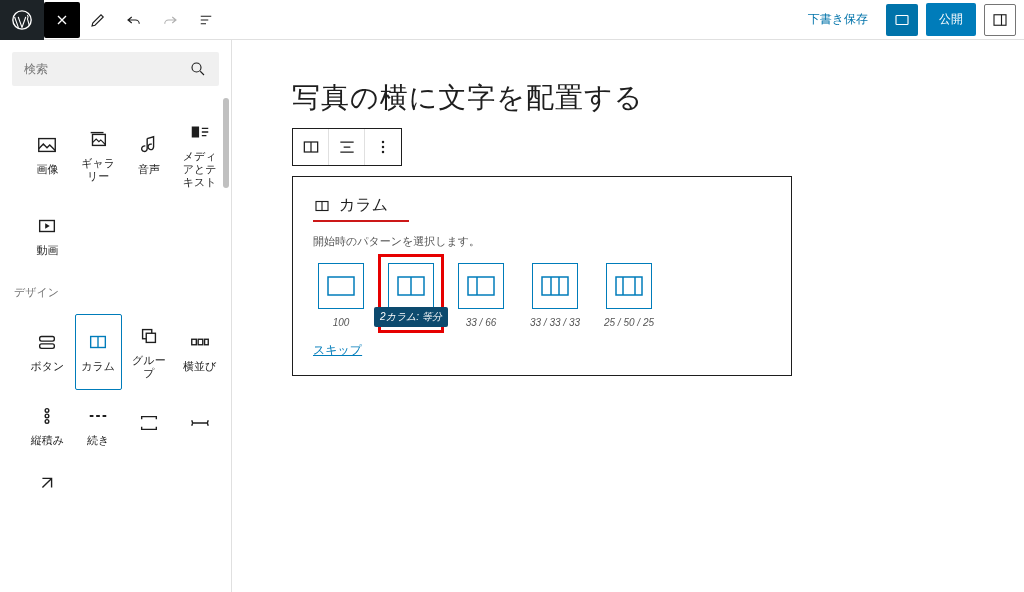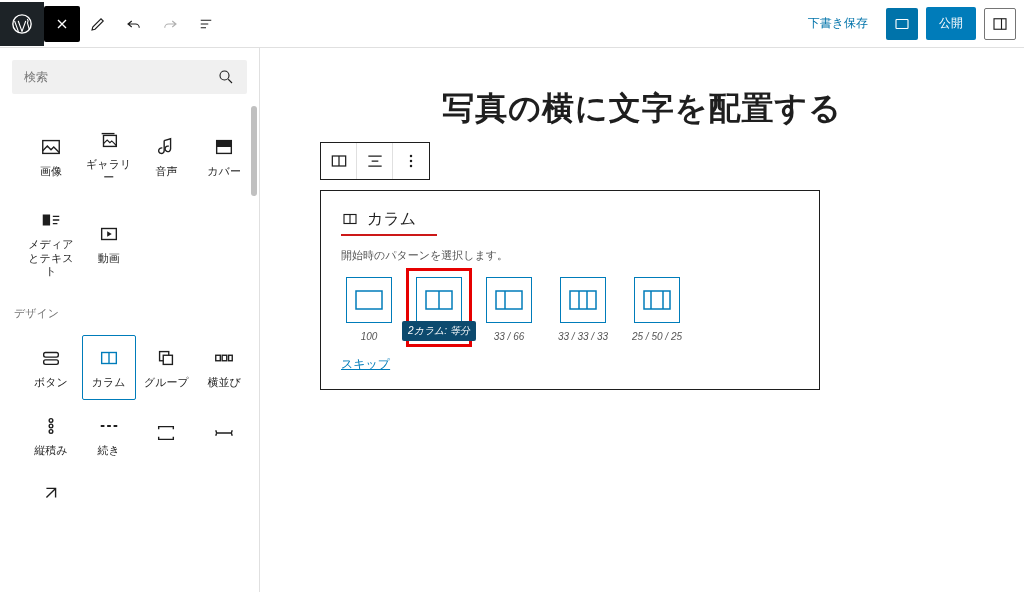--- a/index.html
+++ b/index.html
@@ -1,51 +1,51 @@
 <!DOCTYPE html>
 <html><head>
 <meta charset="utf-8">
 <style>
 * { box-sizing: border-box; margin: 0; padding: 0; }
 body { font-family: -apple-system, BlinkMacSystemFont, "Segoe UI", "Hiragino Kaku Gothic ProN", "Yu Gothic", Meiryo, sans-serif; font-size: 13px; color: #1e1e1e; background: #fff; overflow: hidden; }
 .app { display: flex; flex-direction: column; height: 592px; width: 1024px; }
 
 
-.topbar { display: flex; align-items: center; height: 48px; border-bottom: 1px solid #e0e0e0; padding: 0 8px; }
+.topbar { display: flex; align-items: center; height: 40px; border-bottom: 1px solid #e0e0e0; padding: 0 8px; }
 .topbar-left { display: flex; align-items: center; gap: 0; }
 .wp-logo { width: 44px; height: 44px; display: flex; align-items: center; justify-content: center; background: #1d2327; color: #fff; margin-left: -8px; }
 .tb-btn { width: 36px; height: 36px; display: flex; align-items: center; justify-content: center; background: transparent; border: none; cursor: pointer; border-radius: 2px; }
 .tb-btn.inserter { background: #000; color: #fff; }
 .topbar-right { margin-left: auto; display: flex; align-items: center; gap: 8px; }
 .link-btn { color: #0073aa; background: none; border: none; cursor: pointer; font-size: 12px; padding: 6px 10px; }
 .preview-btn { width: 32px; height: 32px; border: none; background: #0073aa; display: flex; align-items: center; justify-content: center; cursor: pointer; border-radius: 2px; }
 .publish-btn { background: #007cba; color: #fff; border: none; padding: 8px 13px; font-size: 12px; border-radius: 2px; cursor: pointer; }
 .settings-btn { width: 32px; height: 32px; border: 1px solid #757575; background: #fff; display: flex; align-items: center; justify-content: center; cursor: pointer; border-radius: 2px; }
 
 
 .main { display: flex; flex: 1; overflow: hidden; }
-.sidebar { width: 260px; border-right: 1px solid #e0e0e0; display: flex; flex-direction: column; background: #fff; position: relative; }
+.sidebar { width: 232px; border-right: 1px solid #e0e0e0; display: flex; flex-direction: column; background: #fff; position: relative; }
 .search-row { padding: 12px; }
 .search-box { display: flex; align-items: center; background: #f0f0f0; border-radius: 2px; padding: 8px 12px; }
 .search-box input { flex: 1; border: none; background: transparent; outline: none; font-size: 12px; }
 .tabs { display: flex; border-bottom: 1px solid #e0e0e0; }
 .tab { flex: 1; text-align: center; padding: 10px 0; font-size: 12px; color: #757575; cursor: pointer; border-bottom: 2px solid transparent; }
 .tab.active { color: #007cba; border-bottom-color: #007cba; }
 .block-scroll { flex: 1; overflow-y: auto; position: relative; }
 .block-grid { display: grid; grid-template-columns: repeat(4, 1fr); gap: 4px; padding: 12px 8px 8px 24px; }
 .block-item { display: flex; flex-direction: column; align-items: center; justify-content: center; padding: 10px 4px; cursor: pointer; border-radius: 2px; }
 .block-item.selected { border: 1px solid #007cba; background: #fff; }
 .block-item .ico { height: 24px; display: flex; align-items: center; justify-content: center; }
 .block-item .lbl { font-size: 11px; margin-top: 6px; text-align: center; line-height: 1.2; }
 .section-label { font-size: 11px; color: #757575; padding: 10px 14px 2px; }
 .scrollbar-fake { position: absolute; right: 2px; top: 0; width: 6px; height: 90px; background: #c0c0c0; border-radius: 3px; }
 
 
 .canvas { flex: 1; overflow: auto; padding: 40px 60px; }
-.post-title { font-size: 32px; font-weight: 700; line-height: 1.3; letter-spacing: 1px; text-align: center; }
+.post-title { font-size: 28px; font-weight: 400; line-height: 1.3; letter-spacing: 1px; }
 .block-toolbar { display: inline-flex; border: 1px solid #1e1e1e; margin-top: 12px; background: #fff; }
 .block-toolbar .cell { width: 36px; height: 36px; display: flex; align-items: center; justify-content: center; border-right: 1px solid #e0e0e0; cursor: pointer; }
 .block-toolbar .cell:last-child { border-right: none; }
 
 .columns-block { border: 1px solid #1e1e1e; margin-top: 10px; padding: 18px 20px 16px; width: 500px; }
 .columns-head { display: flex; align-items: center; gap: 8px; padding-bottom: 4px; border-bottom: 2px solid #cc1818; width: 96px; }
 .columns-head .t { font-size: 16px; }
 .columns-desc { font-size: 11px; color: #555; margin-top: 12px; }
 .patterns { display: flex; flex-wrap: wrap; gap: 18px; margin-top: 14px; font-style: italic; }
 .pattern { display: flex; flex-direction: column; align-items: center; width: 56px; cursor: pointer; position: relative; }
@@ -155,29 +155,20 @@
                 <svg width="22" height="22" viewBox="0 0 24 24">
                   <path d="M10 5v11a3 3 0 11-2-2.8" stroke="#1e1e1e" stroke-width="1.5" fill="none"></path>
                   <path d="M10 5l7-2v11a3 3 0 11-2-2.8" stroke="#1e1e1e" stroke-width="1.5" fill="none"></path>
                 </svg>
               </span>
             <span class="lbl">音声</span>
           </div>
           <div class="block-item">
             <span class="ico">
                 <svg width="22" height="22" viewBox="0 0 24 24">
-                  <rect x="4" y="5" width="16" height="14" stroke="#1e1e1e" stroke-width="1.5" fill="none"></rect>
-                  <rect x="4" y="5" width="16" height="7" fill="#1e1e1e"></rect>
-                </svg>
-              </span>
-            <span class="lbl">カバー</span>
-          </div>
-          <div class="block-item">
-            <span class="ico">
-                <svg width="22" height="22" viewBox="0 0 24 24">
                   <rect x="3" y="6" width="8" height="12" fill="#1e1e1e"></rect>
                   <path d="M14 8h7M14 12h7M14 16h5" stroke="#1e1e1e" stroke-width="1.5"></path>
                 </svg>
               </span>
             <span class="lbl">メディアとテキスト</span>
           </div>
           <div class="block-item">
             <span class="ico">
                 <svg width="22" height="22" viewBox="0 0 24 24">
                   <rect x="4" y="6" width="16" height="12" stroke="#1e1e1e" stroke-width="1.5" fill="none"></rect>

